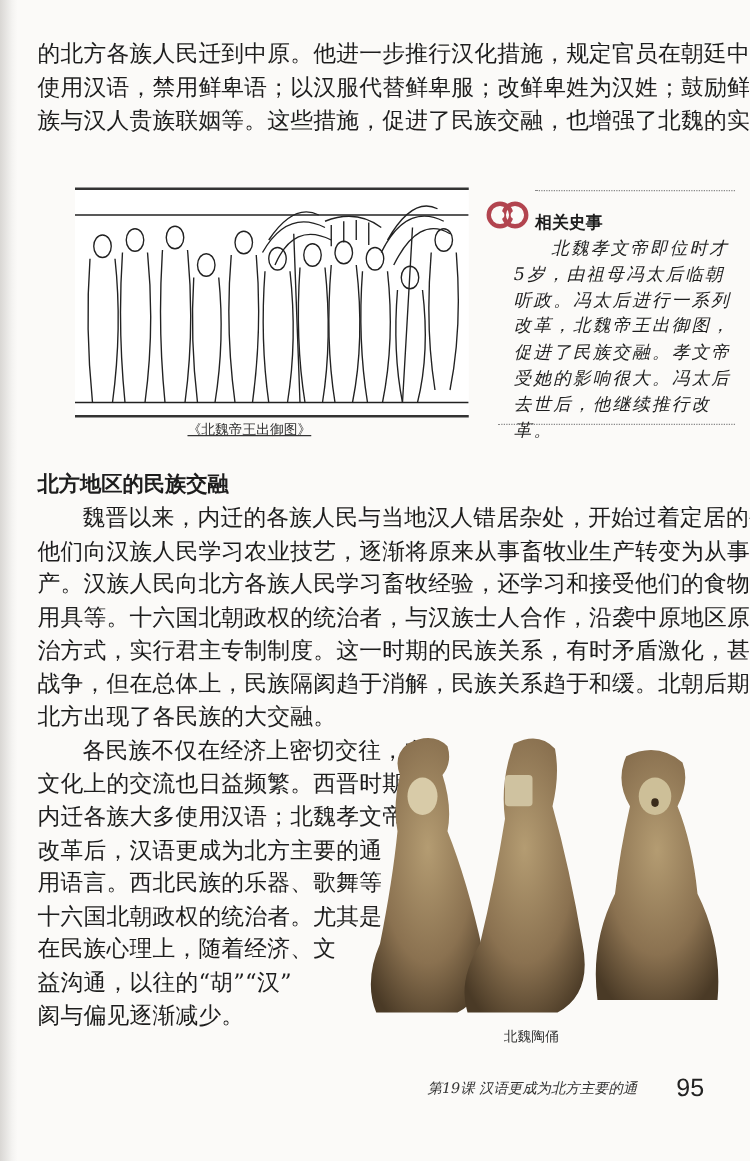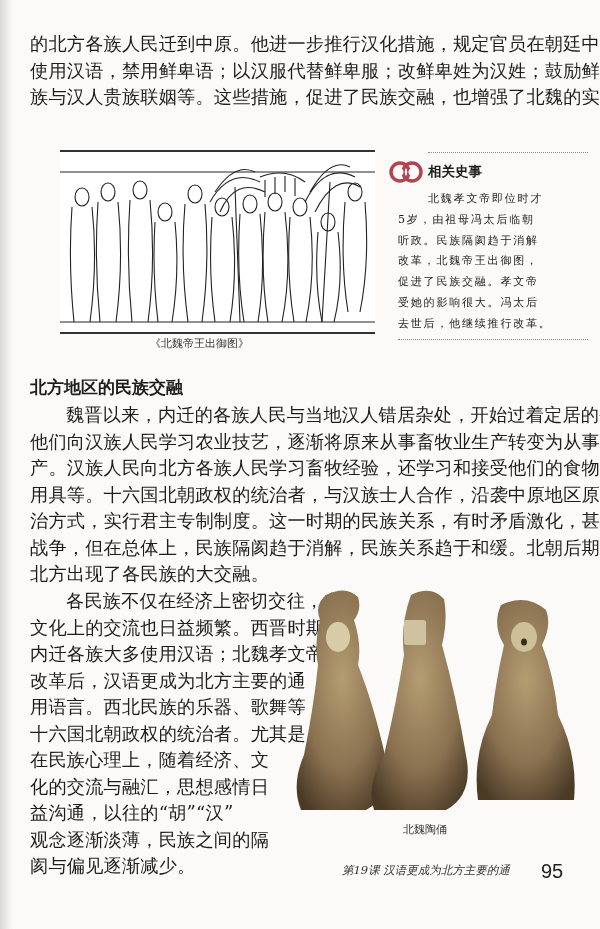--- a/index.html
+++ b/index.html
@@ -25,36 +25,36 @@
       font-family: "DejaVu Sans", "Liberation Sans", sans-serif;
       font-weight: bold; font-size: 17px; text-align: center;
     }
     .illus {
       position: absolute; left: 60px; top: 150px; width: 315px; height: 180px;
       background: #fff; border-top: 2px solid #333; border-bottom: 2px solid #333;
       overflow: hidden;
     }
     .illus svg { width: 100%; height: 100%; }
     .illus-caption {
-      position: absolute; left: 150px; top: 336px; font-size: 11px; color: #333;
+      position: absolute; left: 150px; top: 336px; font-size: 11px; color: #333; text-decoration: underline;
     }
     .sidebar {
       position: absolute; left: 388px; top: 152px; width: 205px;
     }
     .dots { border-top: 1.5px dotted #888; margin-left: 40px; width: 160px; }
     .dots.bottom { margin-left: 10px; width: 190px; margin-top: 4px; }
-    .sb-head { display: flex; align-items: center; margin-top: 4px; }
+    .sb-head { display: flex; align-items: flex-end; margin-top: 4px; }
     .sb-icon { width: 36px; height: 30px; }
     .sb-title {
       font-family: "DejaVu Sans", "Liberation Sans", sans-serif;
       font-weight: bold; font-size: 13.5px; margin-left: 4px;
     }
     .sb-body {
-      font-size: 11px; line-height: 20.8px; letter-spacing: 1.8px;
-      margin-left: 10px; margin-top: 2px;
+      font-size: 14px; line-height: 20.8px; letter-spacing: 1.8px;
+      font-style: italic; margin-left: 23px; margin-top: 2px;
     }
     .sb-body .indent { padding-left: 30px; }
     .photo {
       position: absolute; left: 296px; top: 585px; width: 285px; height: 230px;
     }
     .photo-caption {
       position: absolute; left: 403px; top: 822px; font-size: 11px; color: #333;
       font-family: "DejaVu Sans", "Liberation Sans", sans-serif;
     }
     .footer {
@@ -124,21 +124,21 @@
         <circle cx="24" cy="15" r="9"></circle>
       </g>
       <circle cx="12" cy="15" r="3.5" fill="#fbfaf8"></circle>
       <circle cx="24" cy="15" r="3.5" fill="#fbfaf8"></circle>
     </svg>
     <span class="sb-title">相关史事</span>
   </div>
   <div class="sb-body">
     <span class="line indent" style="height:20.8px">北魏孝文帝即位时才</span>
     <span class="line" style="height:20.8px">5岁，由祖母冯太后临朝</span>
-    <span class="line" style="height:20.8px">听政。民族隔阂趋于消解</span>
+    <span class="line" style="height:20.8px">听政。冯太后进行一系列</span>
     <span class="line" style="height:20.8px">改革，北魏帝王出御图，</span>
     <span class="line" style="height:20.8px">促进了民族交融。孝文帝</span>
     <span class="line" style="height:20.8px">受她的影响很大。冯太后</span>
     <span class="line" style="height:20.8px">去世后，他继续推行改革。</span>
   </div>
   <div class="dots bottom"></div>
 </div>
 
 <div class="h2">北方地区的民族交融</div>
 
@@ -153,23 +153,21 @@
 </div>
 
 <div class="p" style="top:588px; width:270px">
   <span class="line indent">各民族不仅在经济上密切交往，在</span>
   <span class="line">文化上的交流也日益频繁。西晋时期，</span>
   <span class="line">内迁各族大多使用汉语；北魏孝文帝</span>
   <span class="line">改革后，汉语更成为北方主要的通</span>
   <span class="line">用语言。西北民族的乐器、歌舞等</span>
   <span class="line">十六国北朝政权的统治者。尤其是</span>
   <span class="line">在民族心理上，随着经济、文</span>
-  <span class="line">化的交流与融汇，思想感情日</span>
   <span class="line">益沟通，以往的“胡”“汉”</span>
-  <span class="line">观念逐渐淡薄，民族之间的隔</span>
   <span class="line">阂与偏见逐渐减少。</span>
 </div>
 
 <div class="photo">
   <svg viewBox="0 0 285 230" width="285" height="230">
     <defs>
       <radialGradient id="clay" cx="50%" cy="40%" r="70%">
         <stop offset="0%" stop-color="#b49c72"></stop>
         <stop offset="60%" stop-color="#8a7150"></stop>
         <stop offset="100%" stop-color="#4a3a26"></stop>

